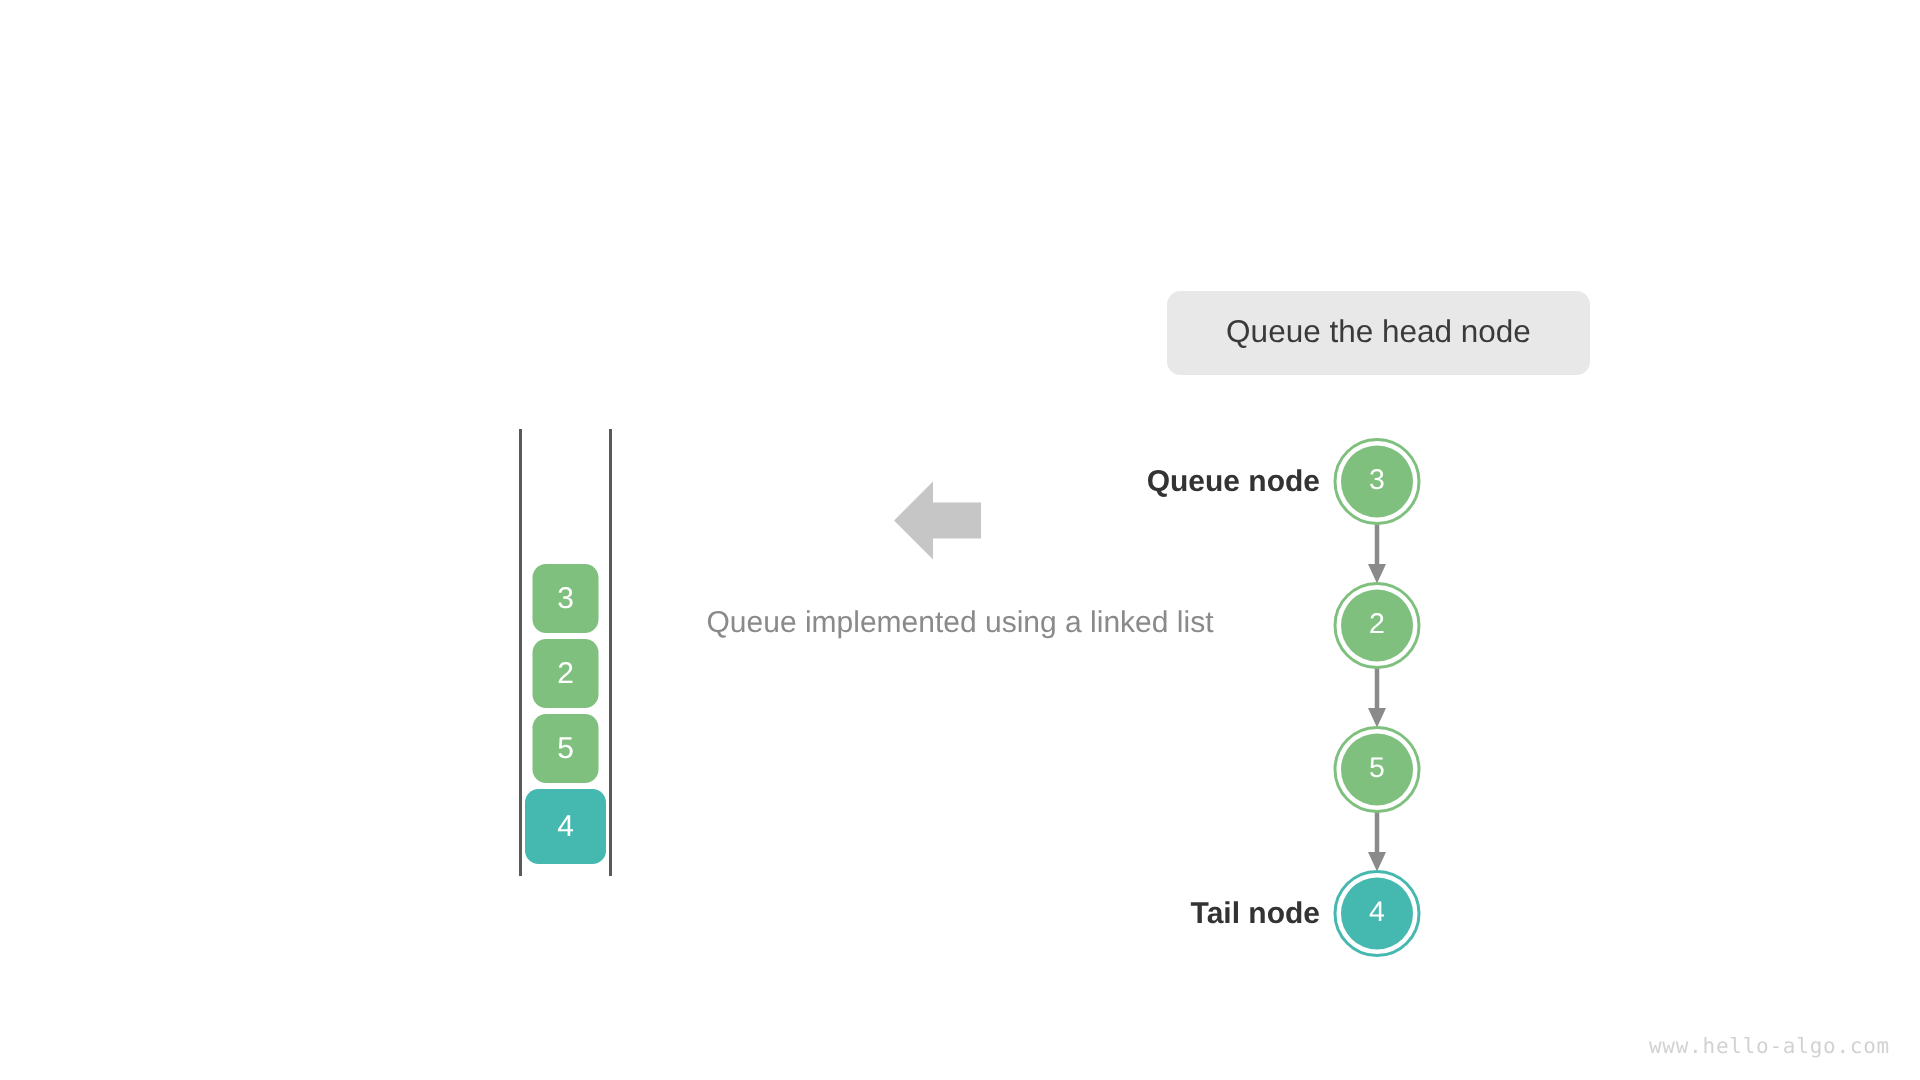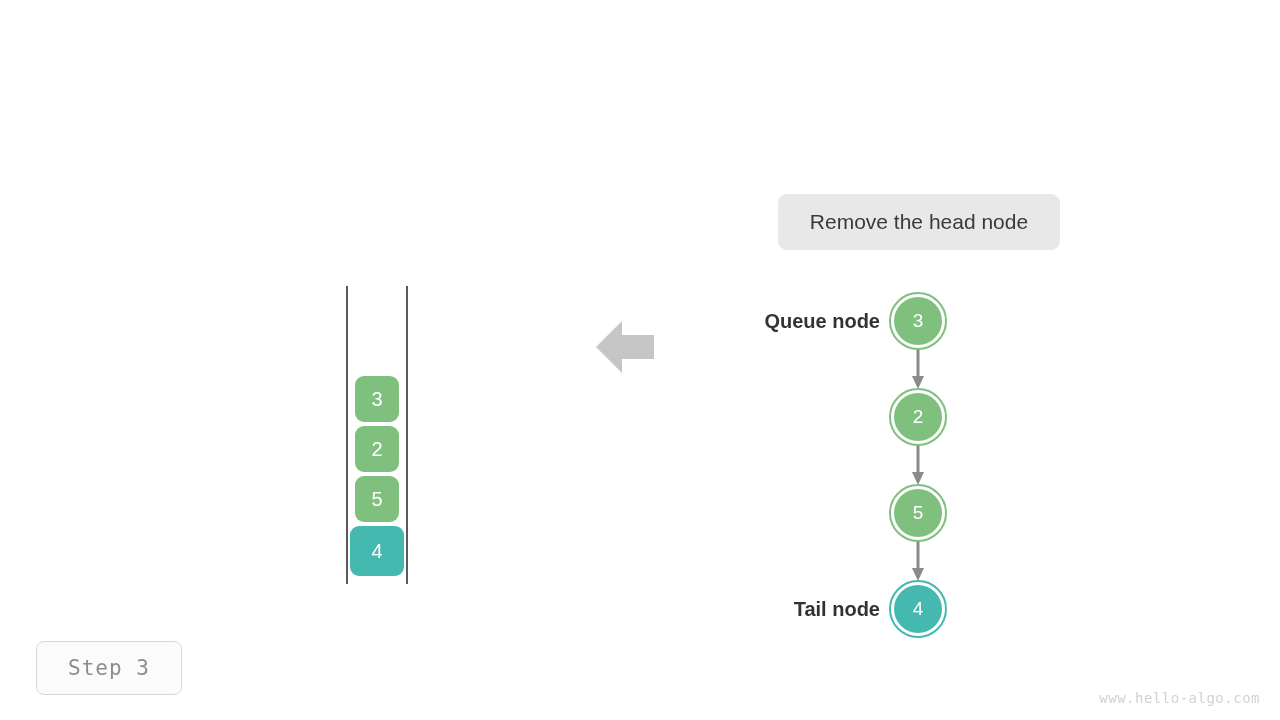--- a/index.html
+++ b/index.html
@@ -209,39 +209,40 @@
     font-size: 14px;
     letter-spacing: 0.5px;
   }
 </style>
 </head>
 <body>
 
 <div class="stage">
 
 
-  <div class="chip chip-action">Remove the head node</div>
+  <div class="chip chip-action">Queue the head node</div>
 
   <div class="queue-col">
     <div class="rail rail-left"></div>
     <div class="rail rail-right"></div>
     <div class="cells">
       <div class="cell cell-green">3</div>
       <div class="cell cell-green">2</div>
       <div class="cell cell-green">5</div>
       <div class="cell cell-teal">4</div>
     </div>
   </div>
 
   <div class="block-arrow">
     <svg width="58" height="54" viewBox="0 0 58 54">
       <polygon points="0,27 26,1 26,15 58,15 58,39 26,39 26,53" fill="#c6c6c6"></polygon>
     </svg>
   </div>
 
+  <div class="caption">Queue implemented using a linked list</div>
 
   <div class="linked-list">
 
     <div class="ll-label label-head">Queue node</div>
 
     <div class="ll-label label-tail">Tail node</div>
 
     <div class="ll-node n0">
       <div class="disc">3</div>
     </div>
@@ -270,17 +271,16 @@
         <line x1="7" y1="0" x2="7" y2="30" stroke="#8a8a8a" stroke-width="3"></line>
         <polygon points="7,41 1,28 13,28" fill="#8a8a8a"></polygon>
       </svg>
     </div>
 
     <div class="ll-node n3 teal">
       <div class="disc">4</div>
     </div>
   </div>
 
-  <div class="step-badge">Step  3</div>
 
   <div class="watermark">www.hello-algo.com</div>
 
 </div>
 
 </body></html>

